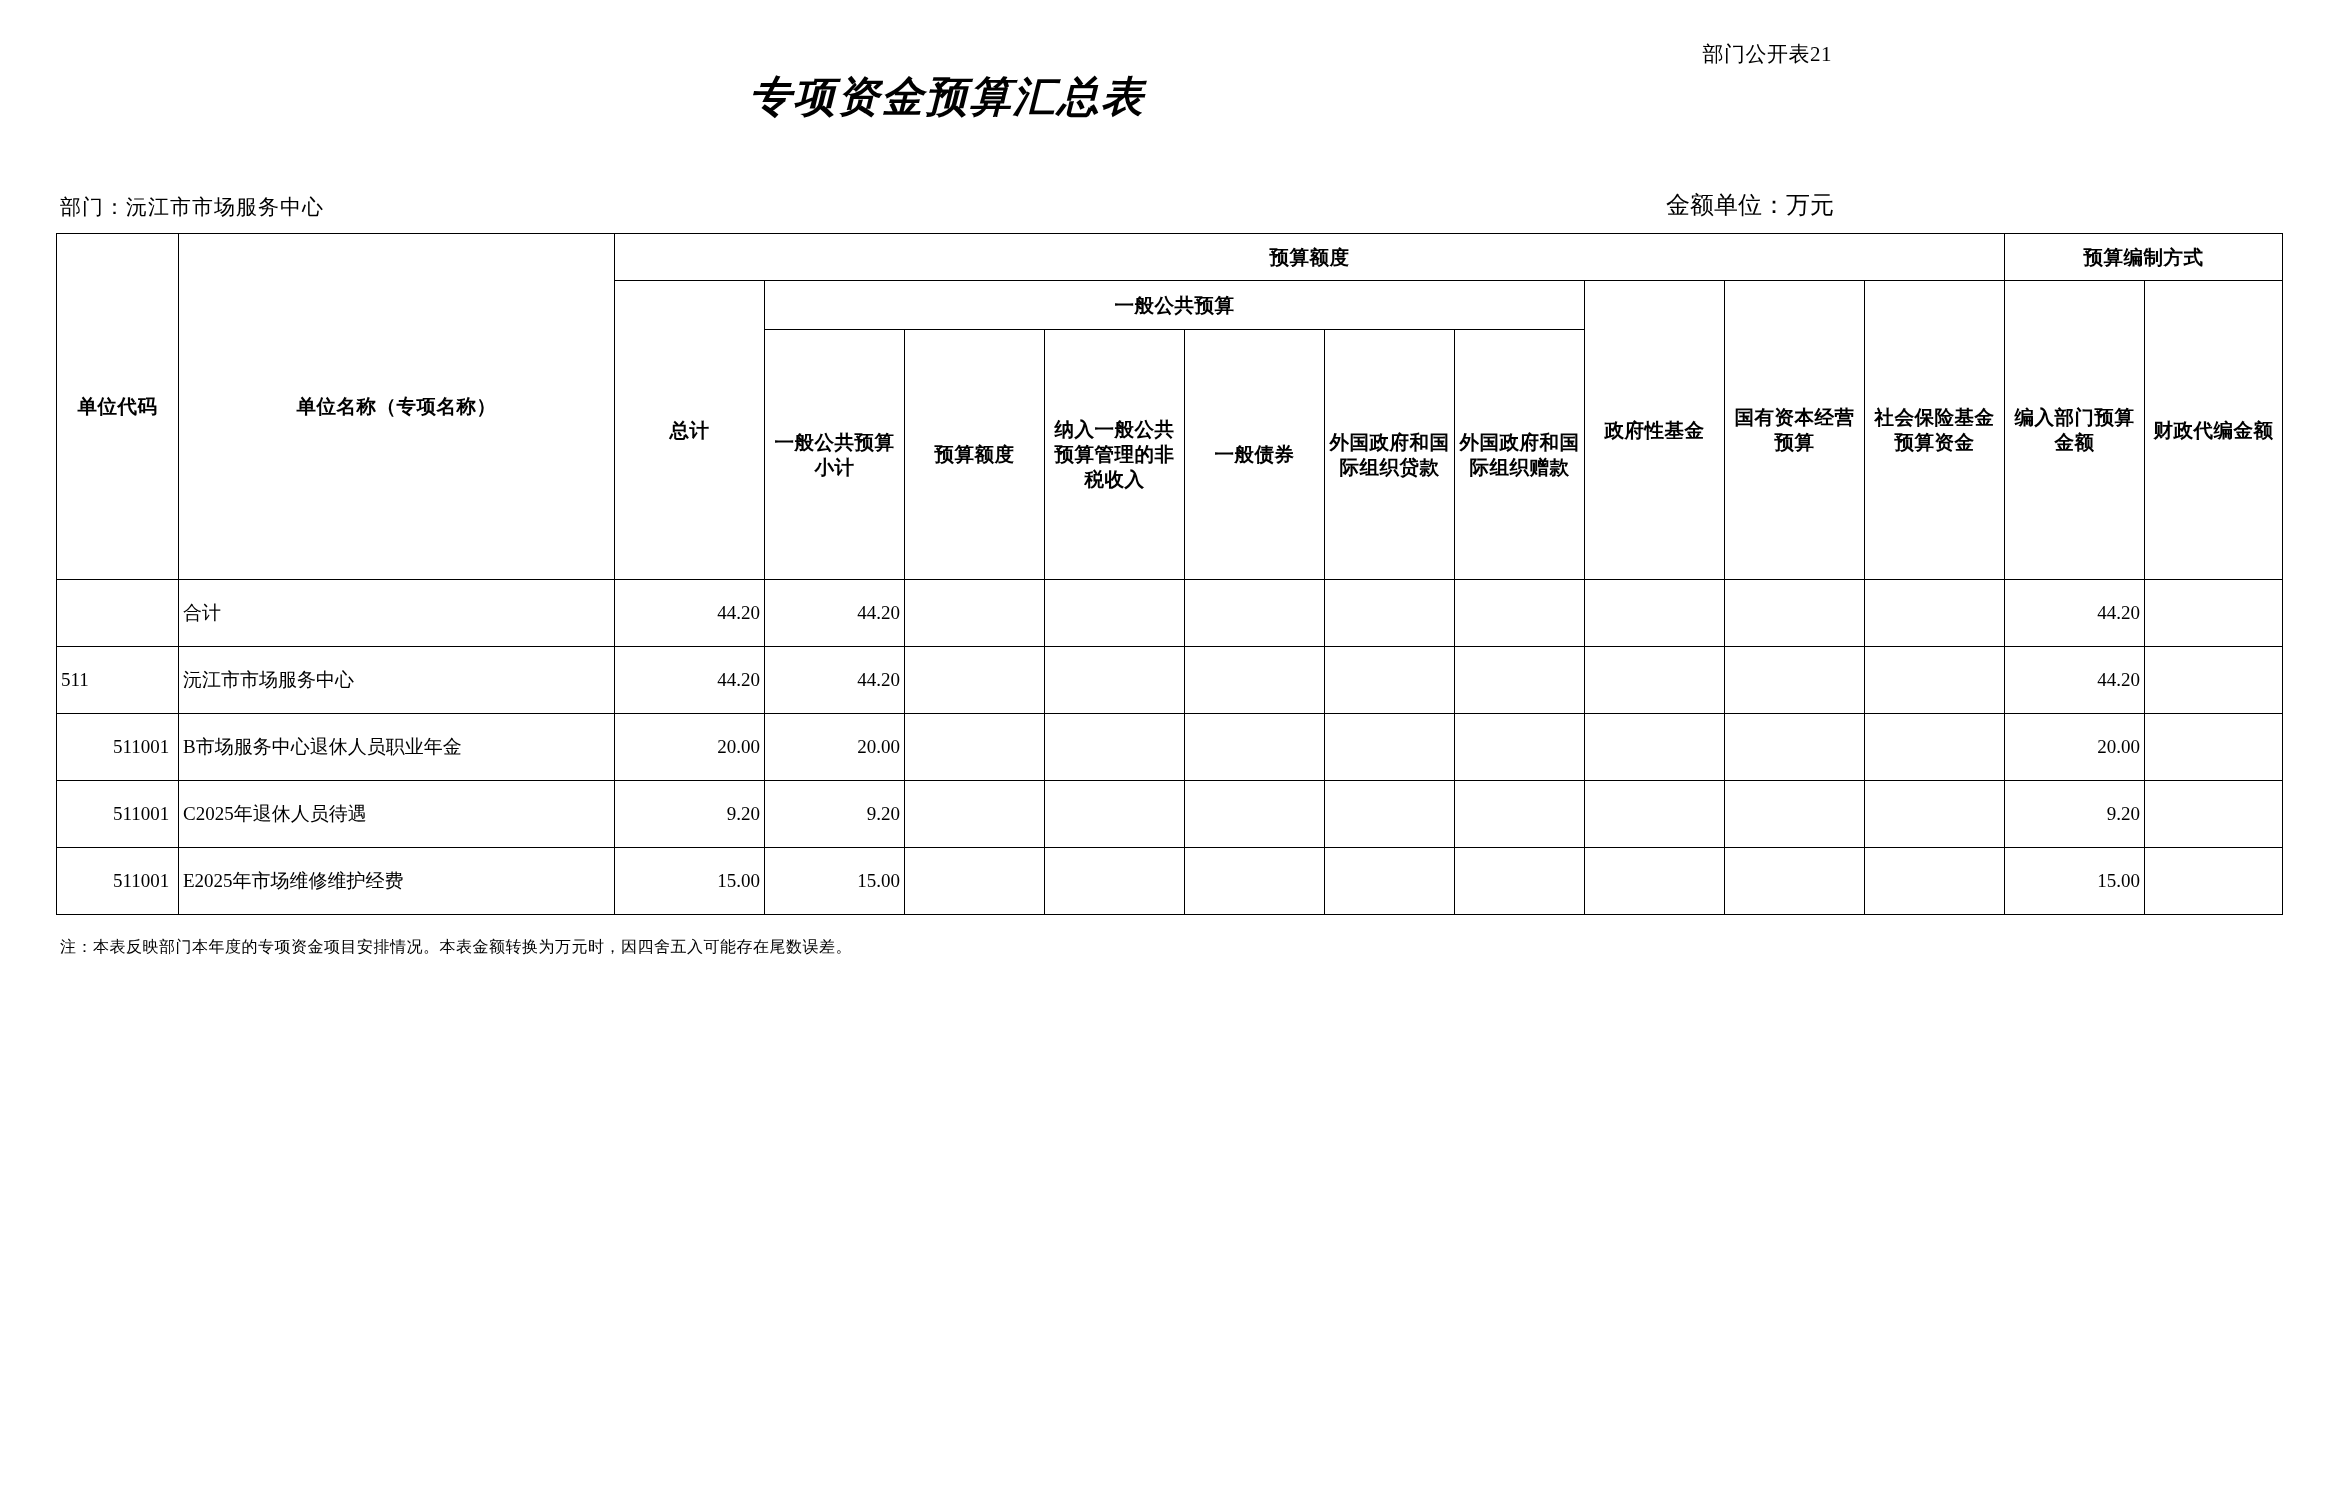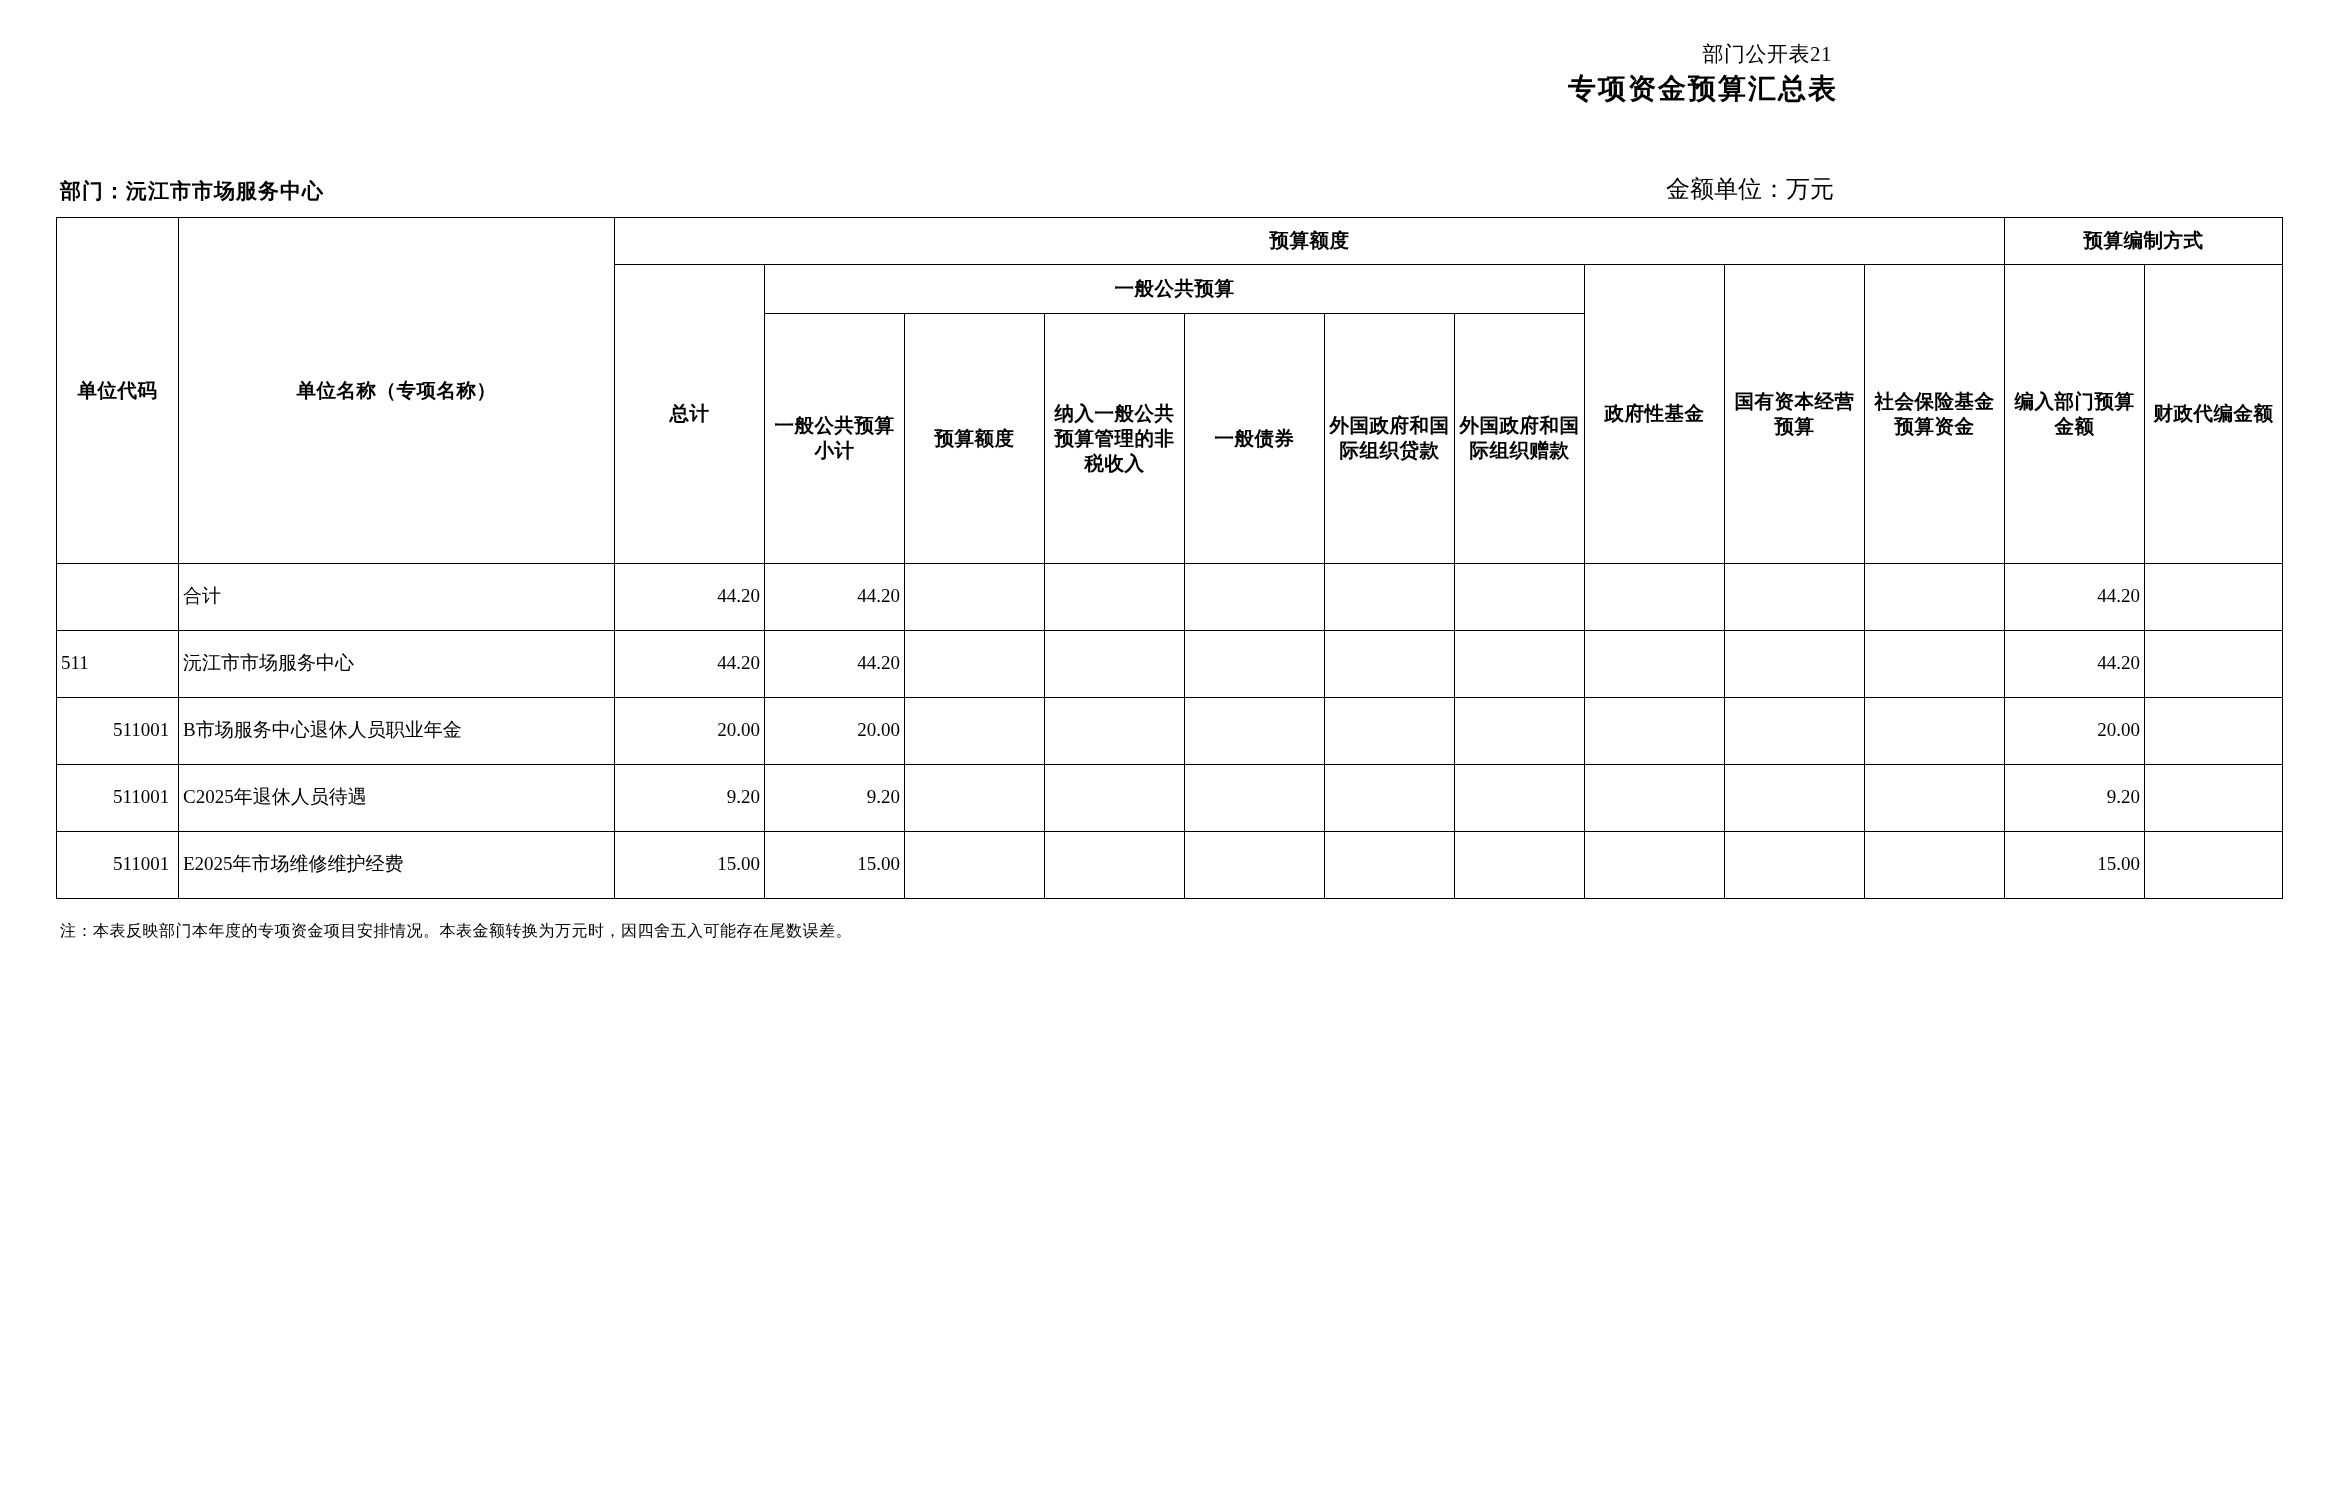--- a/index.html
+++ b/index.html
@@ -23,37 +23,38 @@
     padding: 0 56px;
   }
   .top-right-note {
     position: absolute;
     top: 40px;
     right: 62px;
     font-size: 21px;
     letter-spacing: 0.5px;
   }
   .doc-title {
-    text-align: right;
-    font-size: 28px;
+    text-align: center;
+    font-size: 42px;
     font-weight: bold;
     letter-spacing: 2px;
     padding-top: 72px;
     line-height: 1.2;
+    font-style: italic;
   }
   .meta-row {
     display: flex;
     justify-content: space-between;
     align-items: flex-end;
     margin-top: 26px;
     padding: 0 4px 0 4px;
     font-size: 21px;
   }
   .meta-left {
-    font-weight: bold;
+    font-weight: normal;
     letter-spacing: 1px;
     margin-top: 45px;
   }
   .meta-right {
     font-size: 24px;
   }
   table.budget {
     border-collapse: collapse;
     width: 2226px;
     margin-top: 12px;

